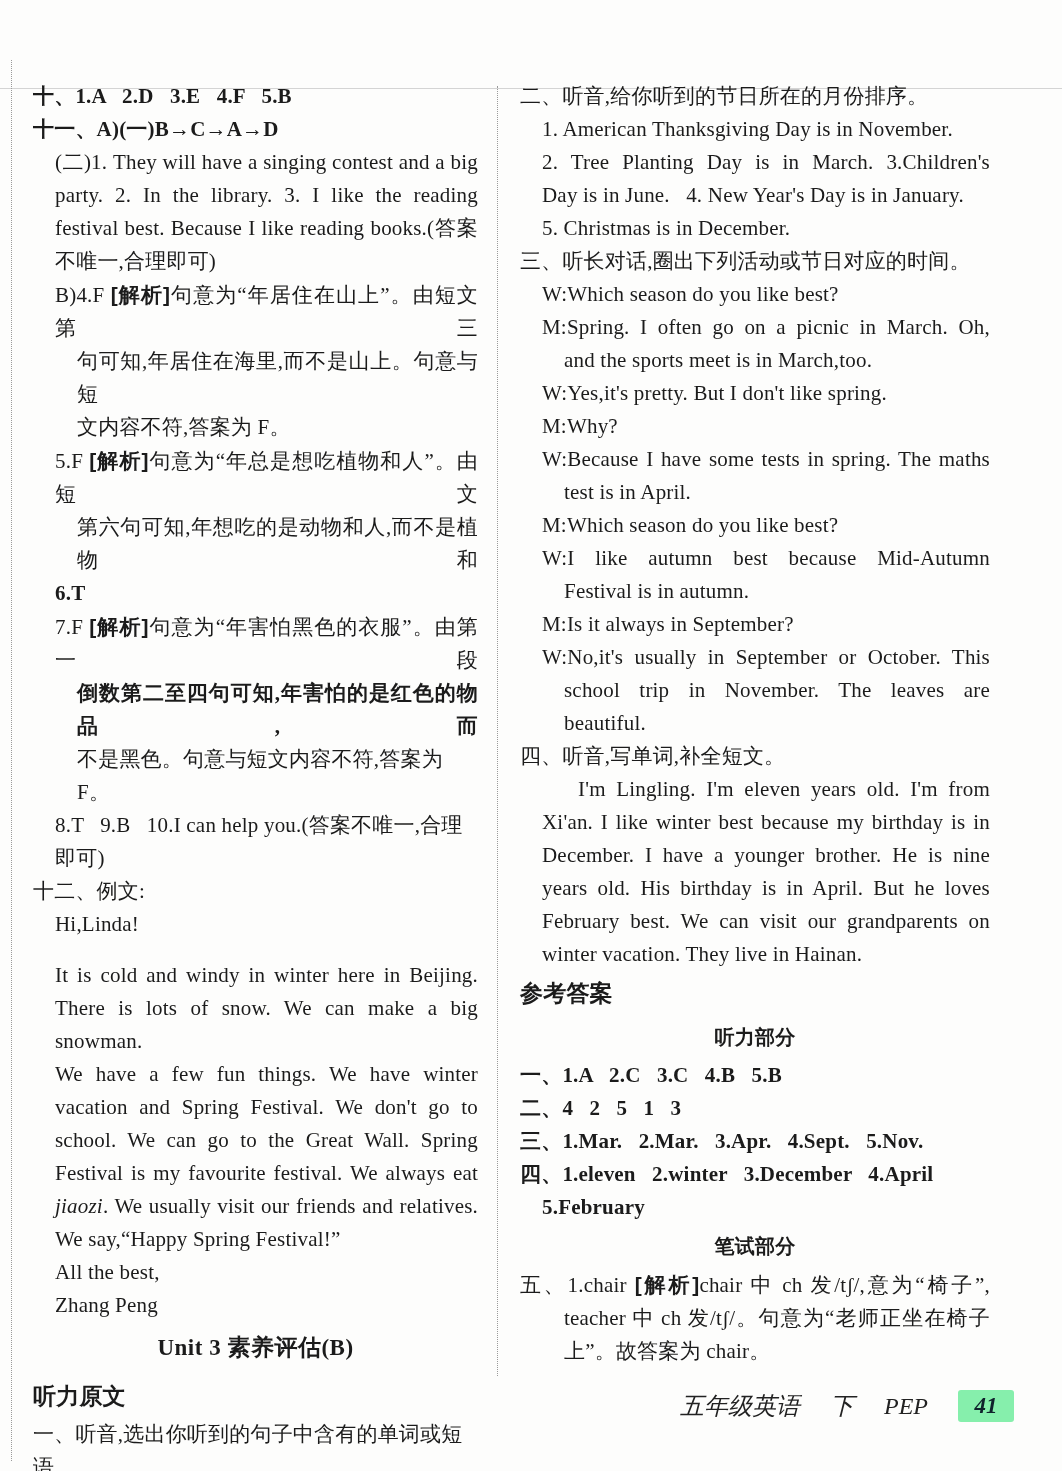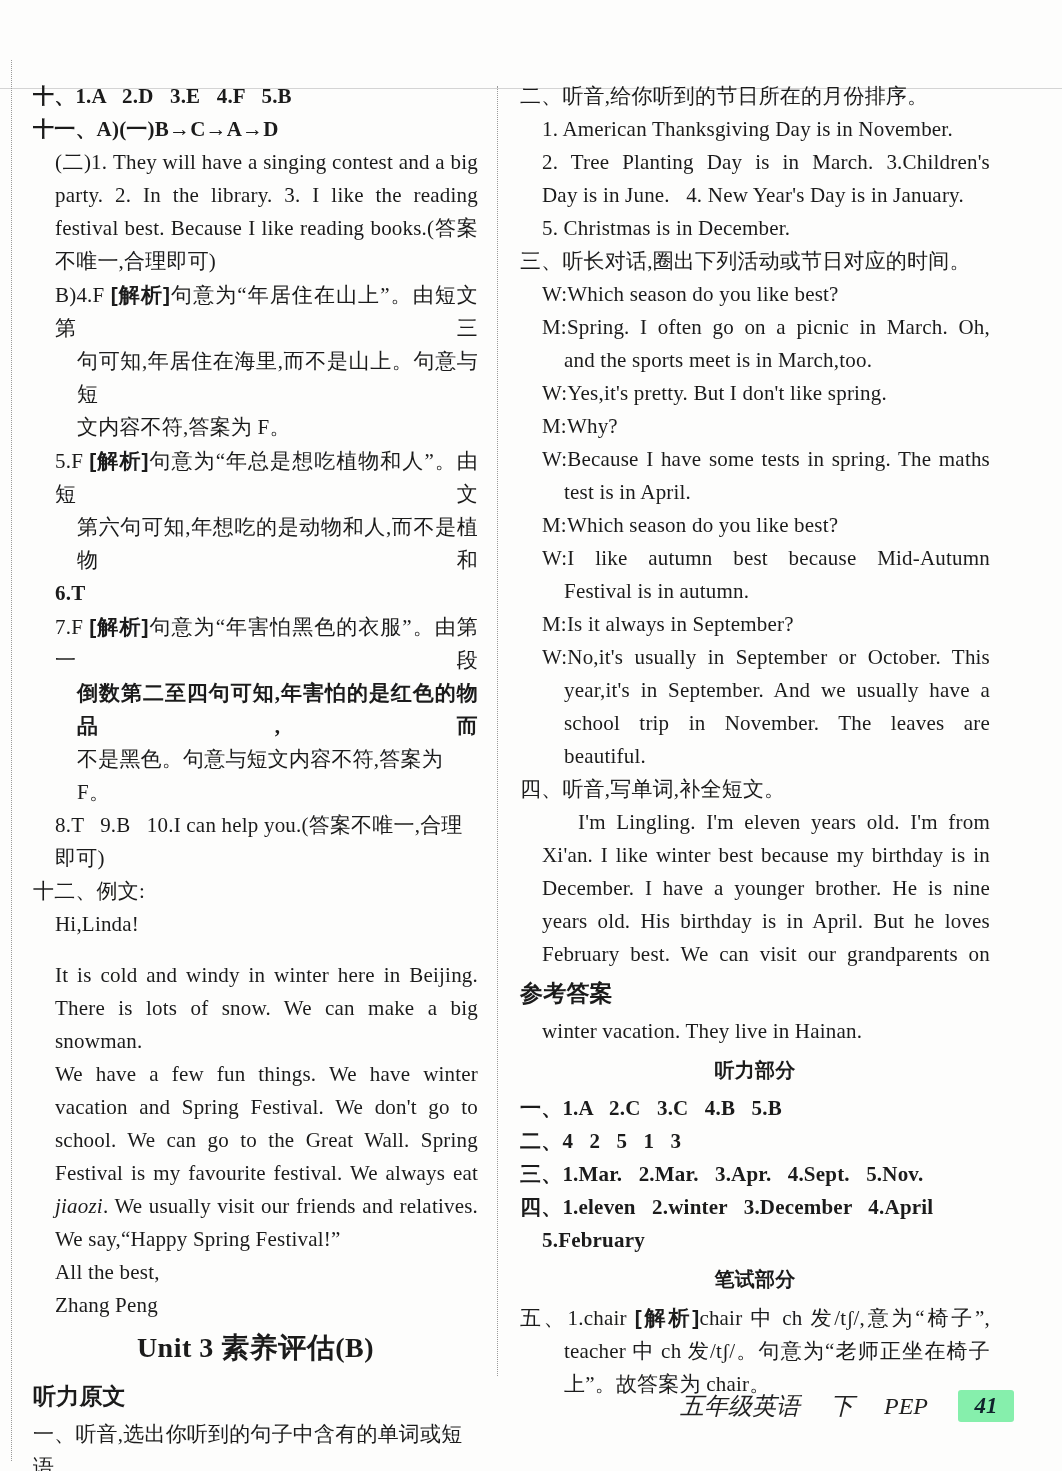--- a/index.html
+++ b/index.html
@@ -31,21 +31,21 @@
     white-space:pre-wrap;letter-spacing:0.2px;
   }
   .line.j{
     white-space:normal;text-align:justify;text-align-last:justify;
   }
   .line.b{font-weight:700;}
   .line .jiexi{font-family:"Liberation Sans","DejaVu Sans",sans-serif;font-weight:700;}
   .line i{font-style:italic;}
   .line.h1{
     text-align:center;text-align-last:center;font-weight:700;
-    font-size:28px;line-height:52px;letter-spacing:0.5px;
+    font-size:23px;line-height:52px;letter-spacing:0.5px;
   }
   .line.h2{
     font-family:"Liberation Sans","DejaVu Sans",sans-serif;
     font-weight:700;font-size:23px;line-height:44px;
   }
   .line.hc{
     font-family:"Liberation Sans","DejaVu Sans",sans-serif;
     font-weight:700;font-size:20px;line-height:44px;
     text-align:center;text-align-last:center;
   }
@@ -114,31 +114,30 @@
       <div class="line" style="padding-left: 44px;">and the sports meet is in March,too.</div>
       <div class="line" style="padding-left: 22px;">W:Yes,it's pretty. But I don't like spring.</div>
       <div class="line" style="padding-left: 22px;">M:Why?</div>
       <div class="line j" style="padding-left: 22px;">W:Because I have some tests in spring. The maths</div>
       <div class="line" style="padding-left: 44px;">test is in April.</div>
       <div class="line" style="padding-left: 22px;">M:Which season do you like best?</div>
       <div class="line j" style="padding-left: 22px;">W:I like autumn best because Mid-Autumn</div>
       <div class="line" style="padding-left: 44px;">Festival is in autumn.</div>
       <div class="line" style="padding-left: 22px;">M:Is it always in September?</div>
       <div class="line j" style="padding-left: 22px;">W:No,it's usually in September or October. This</div>
-      <div class="line j" style="padding-left: 44px;">year,it's in September. And we usually have a</div>
       <div class="line j" style="padding-left: 44px;">school trip in November. The leaves are</div>
       <div class="line" style="padding-left: 44px;">beautiful.</div>
       <div class="line">四、听音,写单词,补全短文。</div>
       <div class="line j" style="padding-left: 58px;">I'm Lingling. I'm eleven years old. I'm from</div>
       <div class="line j" style="padding-left: 22px;">Xi'an. I like winter best because my birthday is in</div>
       <div class="line j" style="padding-left: 22px;">December. I have a younger brother. He is nine</div>
       <div class="line j" style="padding-left: 22px;">years old. His birthday is in April. But he loves</div>
       <div class="line j" style="padding-left: 22px;">February best. We can visit our grandparents on</div>
+      <div class="line" style="padding-left: 22px;">winter vacation. They live in Hainan.</div>
       <div class="line h2">参考答案</div>
-      <div class="line" style="padding-left: 22px;">winter vacation. They live in Hainan.</div>
       <div class="line hc">听力部分</div>
       <div class="line b">一、1.A   2.C   3.C   4.B   5.B</div>
       <div class="line b">二、4   2   5   1   3</div>
       <div class="line b">三、1.Mar.   2.Mar.   3.Apr.   4.Sept.   5.Nov.</div>
       <div class="line b">四、1.eleven   2.winter   3.December   4.April</div>
       <div class="line b" style="padding-left: 22px;">5.February</div>
       <div class="line hc">笔试部分</div>
       <div class="line j">五、1.chair <span class="jiexi">[解析]</span>chair 中 ch 发/tʃ/,意为“椅子”,</div>
       <div class="line j" style="padding-left: 44px;">teacher 中 ch 发/tʃ/。句意为“老师正坐在椅子</div>
       <div class="line" style="padding-left: 44px;">上”。故答案为 chair。</div>

